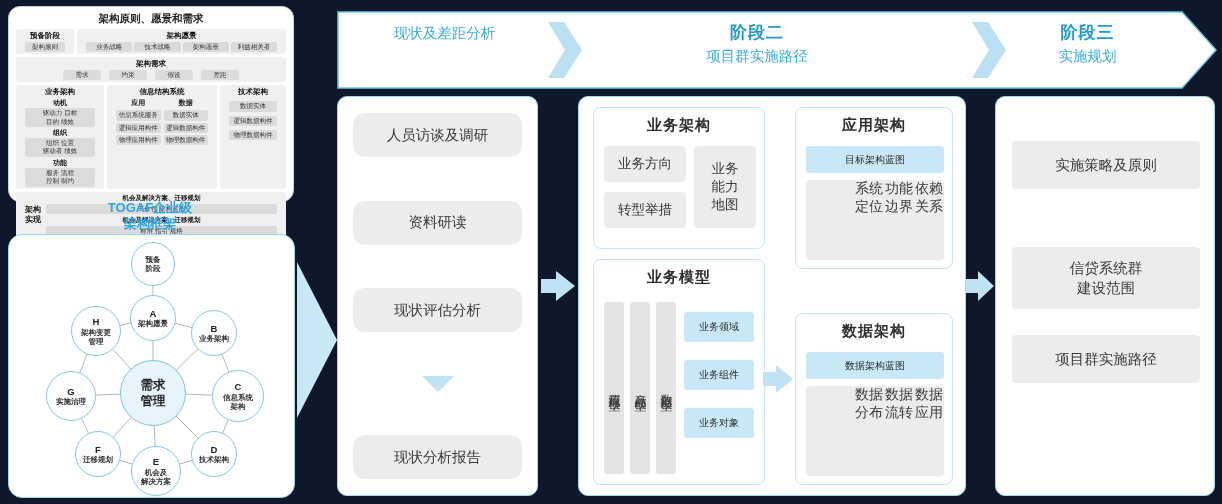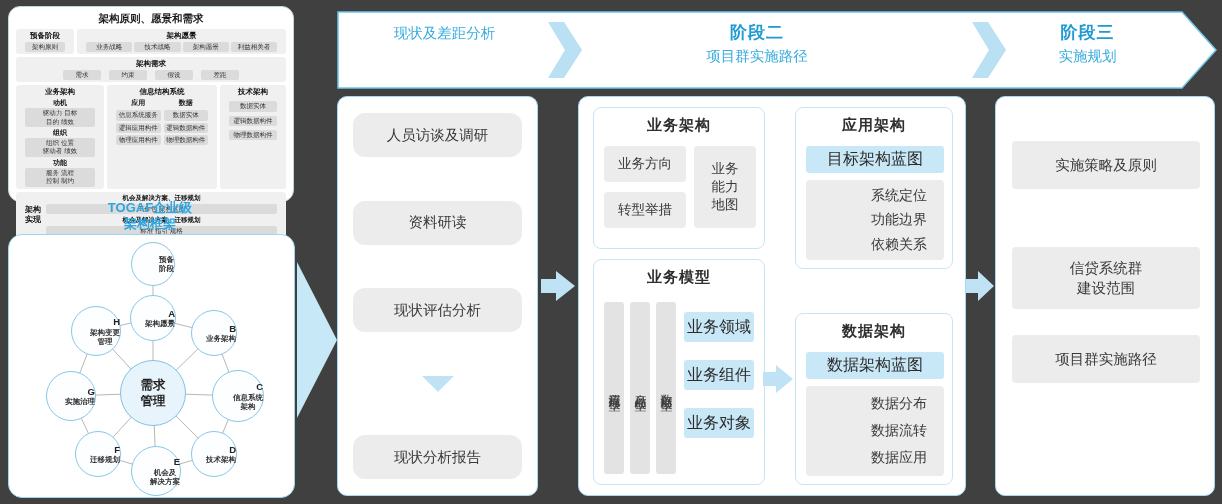--- a/index.html
+++ b/index.html
@@ -1,17 +1,17 @@
 <!DOCTYPE html>
 <html><head>
 <meta charset="utf-8">
 <style>
   * { margin:0; padding:0; box-sizing:border-box; }
   body { font-family:"Liberation Sans","DejaVu Sans",sans-serif; background:#fff; }
-  .stage { position:relative; width:1222px; height:504px; background:#404040; overflow:hidden; }
+  .stage { position:relative; width:1222px; height:504px; background:#0f172a; overflow:hidden; }
   .abs { position:absolute; }
   .pre { white-space:pre-line; }
 
   
   .lt-panel { left:8px; top:6px; width:286px; height:196px; border:1px solid #c2d5dd; border-radius:12px;
               padding:5px 7px; display:flex; flex-direction:column; gap:3px; background:#fff; }
   .lt-title { font-size:10.5px; font-weight:bold; color:#1c1c1c; text-align:center; }
   .sec { background:#f0f0f0; border-radius:3px; padding:2px 9px; }
   .sec-title { font-size:7.5px; font-weight:bold; color:#141414; text-align:center; line-height:1.3; }
   .chip { background:#dbdbdb; border-radius:2px; font-size:6.5px; color:#333; text-align:center;
@@ -37,21 +37,21 @@
   .real-row { display:flex; flex-direction:column; gap:1px; }
   .real-row .grp-label { font-size:6.5px; }
 
   
   .togaf-label { left:40px; top:200px; width:220px; text-align:center; color:#2ea7e0;
                  font-weight:bold; font-size:13px; line-height:1.25; }
 
   
   .lb-panel { left:8px; top:234px; width:287px; height:264px; border:1px solid #9fd3ee; border-radius:14px; background:#fff; }
   .adm-node { position:absolute; background:#fdfeff; border:1.5px solid #85c7e7; border-radius:50%;
-              display:flex; flex-direction:column; align-items:flex-end; justify-content:center;
+              display:flex; flex-direction:column; align-items:center; justify-content:center;
               text-align:center; font-size:7.5px; line-height:1.2; color:#333; }
   .adm-letter { font-weight:bold; font-size:9.5px; color:#222; }
   .adm-label { font-weight:bold; }
   .adm-center { position:absolute; background:#e8f4fb; border:1.5px solid #7cc3e6; border-radius:50%;
                 display:flex; align-items:center; justify-content:center; text-align:center;
                 font-size:12.5px; font-weight:bold; color:#222; line-height:1.3; }
 
   
   .feed-arrow { left:297px; top:262px; width:0; height:0;
                 border-top:78px solid transparent; border-bottom:78px solid transparent;
@@ -70,26 +70,26 @@
           justify-content:center; font-size:14.5px; color:#3a3a3a; }
   .down-arrow { width:0; height:0; border-left:16px solid transparent; border-right:16px solid transparent;
                 border-top:16px solid #bfe3f4; align-self:center; }
 
   .col2 { left:578px; top:96px; width:388px; height:400px; }
   .sub { position:absolute; border:1px solid #c7e6f5; border-radius:8px; background:#fff; }
   .sub-title { text-align:center; font-weight:bold; font-size:15px; color:#2f2f2f; padding-top:8px; letter-spacing:1px; }
   .gb { position:absolute; background:#ececec; border-radius:4px; display:flex; align-items:center;
         justify-content:center; font-size:13.5px; color:#3a3a3a; text-align:center; line-height:1.35; }
   .hb { position:absolute; background:#c9e8f7; border-radius:3px; display:flex; align-items:center;
-        justify-content:center; font-size:16px; color:#2b2b2b; }
+        justify-content:center; font-size:10px; color:#2b2b2b; }
   .vbar { position:absolute; background:#e3e3e3; border-radius:3px; writing-mode:vertical-rl;
           text-orientation:upright; display:flex; align-items:center; justify-content:center;
           font-size:12px; color:#3a3a3a; letter-spacing:2px; }
   .item-stack { position:absolute; background:#ececec; border-radius:4px; display:flex;
-                flex-direction:column; justify-content:space-evenly;padding-left:48px; }
+                flex-direction:row; justify-content:space-evenly;padding-left:48px; }
   .item-stack > div { font-size:14px; color:#3a3a3a; text-align:center; }
 
   .col3 { left:995px; top:96px; width:220px; height:400px; }
   .c3-item { position:absolute; left:16px; width:188px; background:#ececec; border-radius:4px;
              display:flex; align-items:center; justify-content:center; font-size:14.5px; color:#3a3a3a;
              text-align:center; line-height:1.4; }
 </style>
 </head>
 <body>
 

